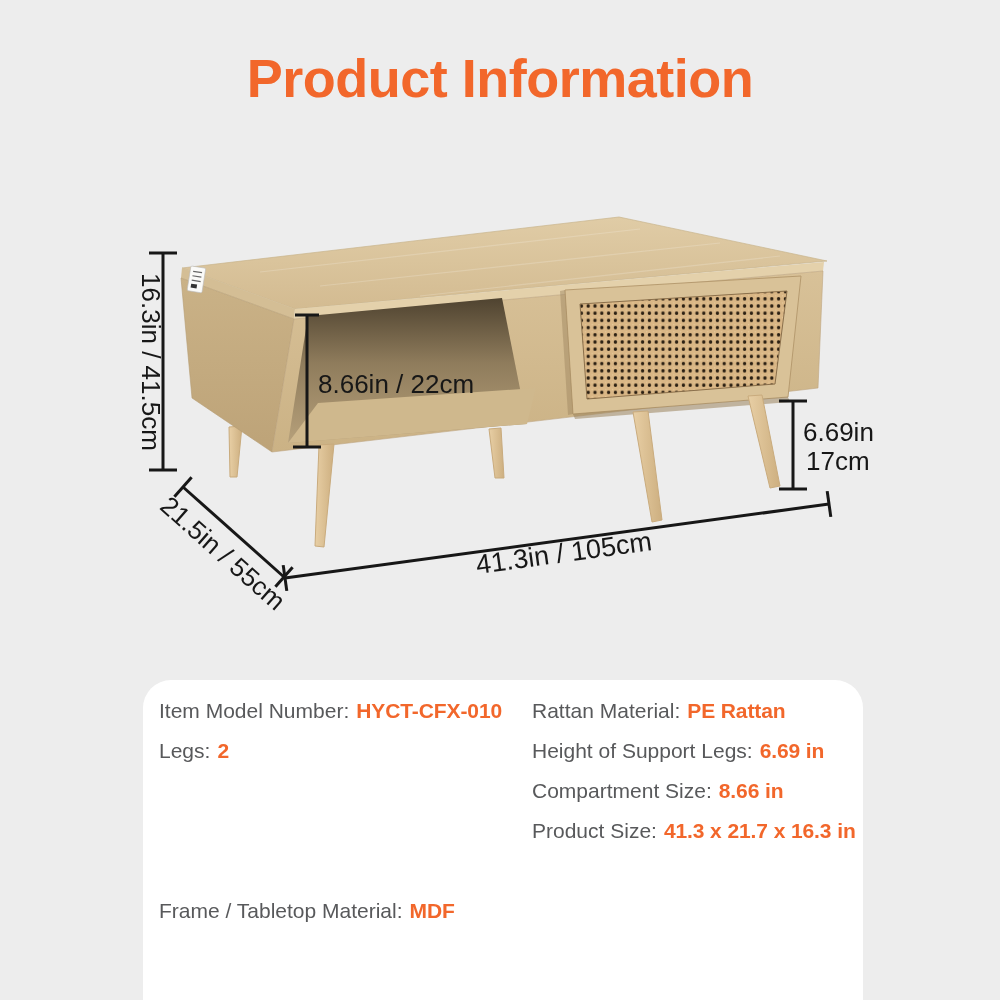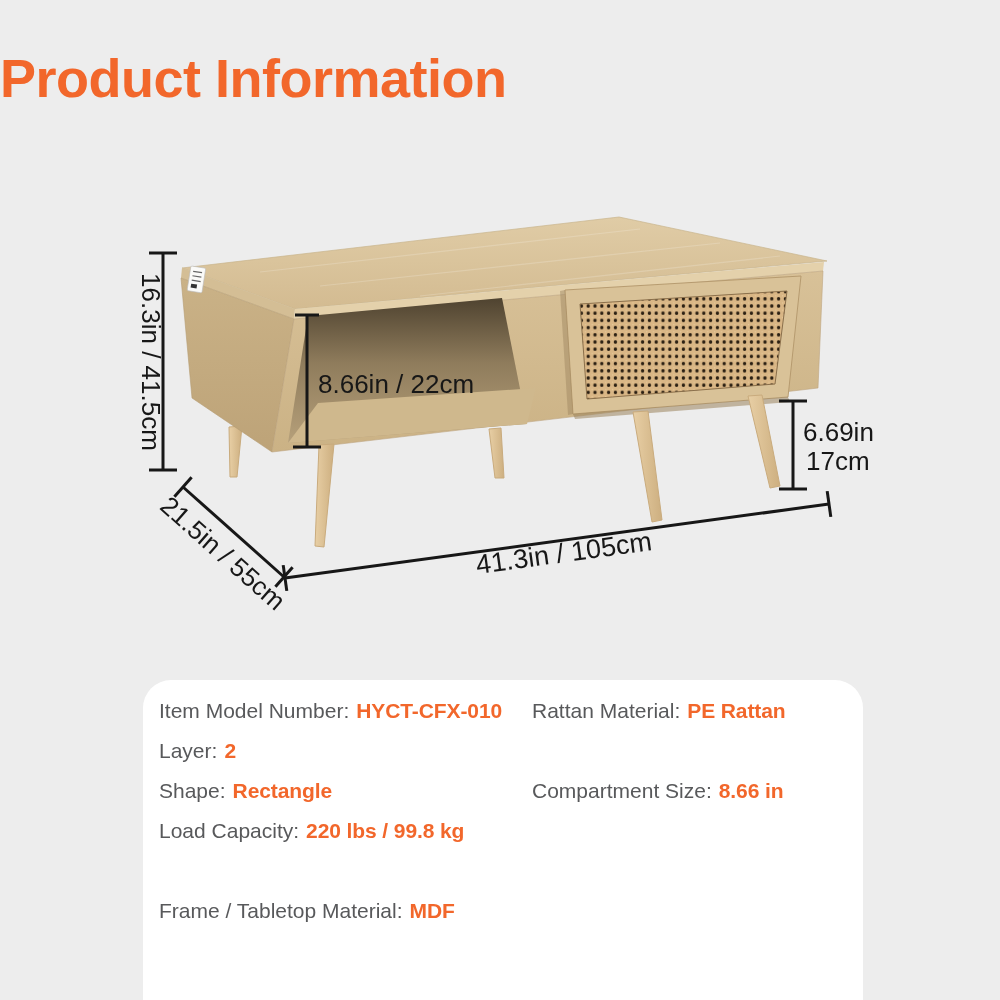--- a/index.html
+++ b/index.html
@@ -4,21 +4,21 @@
 <style>
   html,body{margin:0;padding:0;}
   body{
     width:1000px;height:1000px;position:relative;overflow:hidden;
     background:#ededed;
     font-family:"Liberation Sans", sans-serif;
   }
   .stage{position:absolute;inset:0;width:1000px;height:1000px;}
   .page-title{
     position:absolute;top:47px;left:0;width:1000px;
-    text-align:left;
+    text-align:center;
     font-size:54px;font-weight:700;letter-spacing:-0.5px;
     color:#f2672b;
   }
   .diagram-svg{position:absolute;left:0;top:0;width:1000px;height:1000px;}
   .dim-text{
     font-family:"Liberation Sans", sans-serif;
     fill:#171717;
   }
   .spec-card{
     position:absolute;left:143px;top:680px;width:720px;height:348px;
@@ -159,32 +159,32 @@
     <text class="dim-text" x="806" y="470" font-size="26">17cm</text>
     <text class="dim-text" transform="translate(565,562) rotate(-7.8)" text-anchor="middle" font-size="27">41.3in / 105cm</text>
     <text class="dim-text" transform="translate(217,560) rotate(41.5)" text-anchor="middle" font-size="26">21.5in / 55cm</text>
   </svg>
 
   <div class="spec-card">
     <div class="spec-row col-left r1">
       <span class="spec-label">Item Model Number:</span><span class="spec-value">HYCT-CFX-010</span>
     </div>
     <div class="spec-row col-left r2">
-      <span class="spec-label">Layer:</span><span class="spec-value">2</span>
-    </div>
-    <div class="spec-row col-left r3">
-      <span class="spec-label">Shape:</span><span class="spec-value">Rectangle</span>
-    </div>
-    <div class="spec-row col-left r4">
-      <span class="spec-label">Load Capacity:</span><span class="spec-value">220 lbs / 99.8 kg</span>
+      <span class="spec-label">Legs:</span><span class="spec-value">2</span>
     </div>
     <div class="spec-row col-left r6">
       <span class="spec-label">Frame / Tabletop Material:</span><span class="spec-value">MDF</span>
     </div>
     <div class="spec-row col-right r1">
       <span class="spec-label">Rattan Material:</span><span class="spec-value">PE Rattan</span>
     </div>
+    <div class="spec-row col-right r2">
+      <span class="spec-label">Height of Support Legs:</span><span class="spec-value">6.69 in</span>
+    </div>
     <div class="spec-row col-right r3">
       <span class="spec-label">Compartment Size:</span><span class="spec-value">8.66 in</span>
+    </div>
+    <div class="spec-row col-right r4">
+      <span class="spec-label">Product Size:</span><span class="spec-value">41.3 x 21.7 x 16.3 in</span>
     </div>
   </div>
 
 </div>
 
 </body></html>

